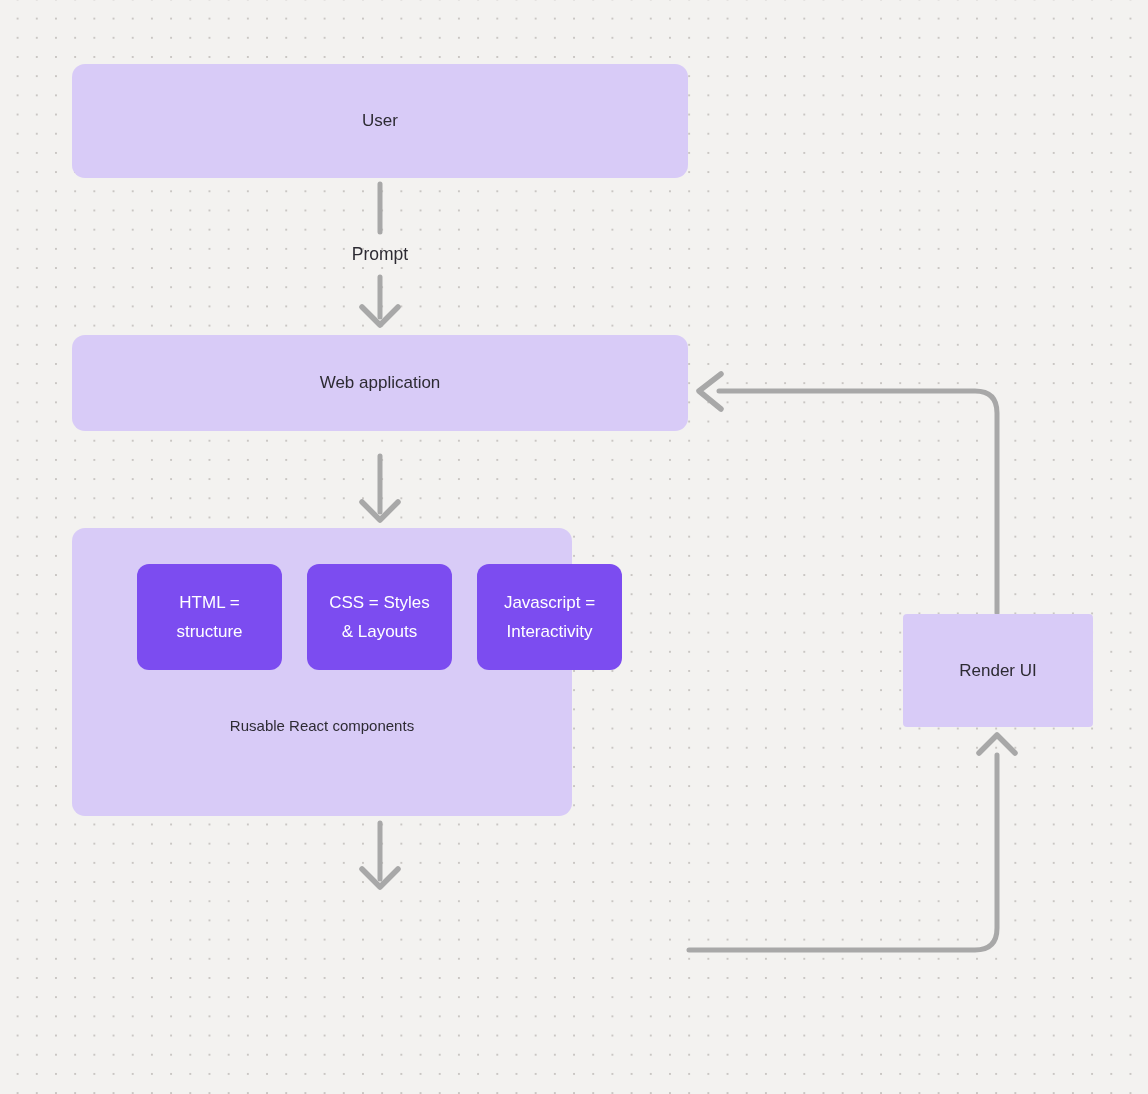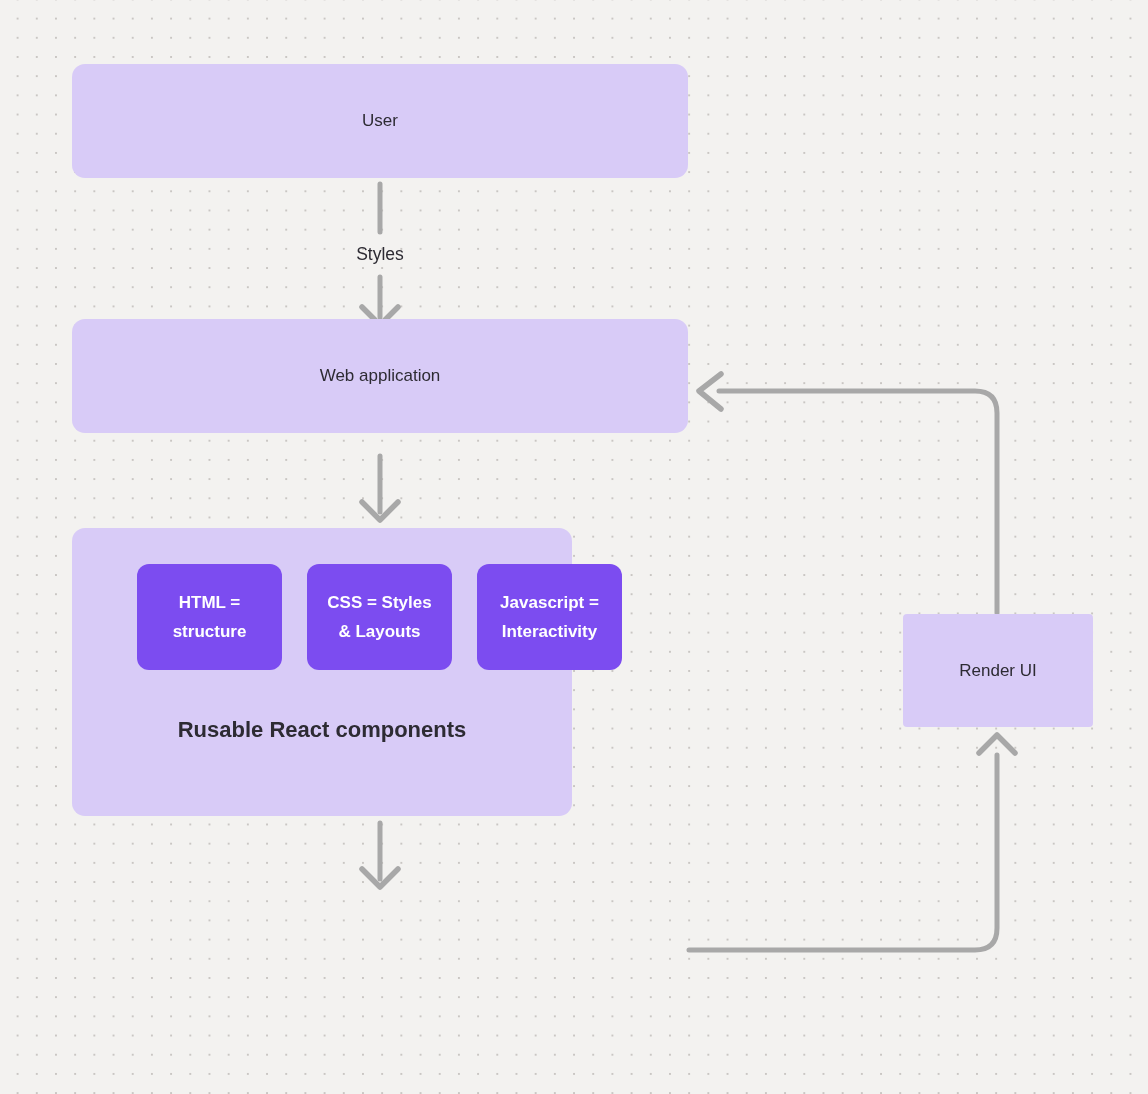--- a/index.html
+++ b/index.html
@@ -30,22 +30,22 @@
     background: #d8cbf7;
     border-radius: 13px;
     display: flex;
     align-items: center;
     justify-content: center;
     font-size: 17px;
     color: #2d2b33;
     box-sizing: border-box;
   }
   .node-user            { left: 72px;  top: 64px;  width: 616px; height: 114px; }
-  .node-web-application { left: 72px;  top: 319px; width: 616px; height: 114px; }
-  .node-group           { left: 72px;  top: 528px; width: 500px; height: 288px; font-weight: bold; }
+  .node-web-application { left: 72px;  top: 335px; width: 616px; height: 96px; }
+  .node-group           { left: 72px;  top: 528px; width: 500px; height: 288px; }
   .node-vite            { left: 72px;  top: 893px; width: 616px; height: 114px; }
   .node-render-ui       { left: 903px; top: 614px; width: 190px; height: 113px; border-radius: 4px; }
   .subnode {
     position: absolute;
     top: 36px;
     width: 145px;
     height: 106px;
     background: #7c4cf0;
     border-radius: 12px;
     display: flex;
@@ -60,21 +60,21 @@
   }
   .subnode-1 { left: 65px; }
   .subnode-2 { left: 235px; }
   .subnode-3 { left: 405px; }
   .group-caption {
     position: absolute;
     left: 0;
     top: 189px;
     width: 100%;
     text-align: center;
-    font-size: 22px;
+    font-size: 15px;
     color: #2d2b33;
   }
   .edge-label {
     position: absolute;
     left: 280px;
     top: 244px;
     width: 200px;
     text-align: center;
     font-size: 17.5px;
     color: #2d2b33;
@@ -102,21 +102,21 @@
     <path stroke-width="5.5" d="M 979 753 L 997 735 L 1015 753"></path>
 
     <path d="M 997 613 L 997 413 Q 997 391 975 391 L 719 391"></path>
     <path stroke-width="5.5" d="M 721 374 L 699 391 L 721 409"></path>
   </svg>
 
   <div class="node node-user">
     <span class="node-label">User</span>
   </div>
 
-  <div class="edge-label">Styles</div>
+  <div class="edge-label">Prompt</div>
 
   <div class="node node-web-application">
     <span class="node-label">Web application</span>
   </div>
 
   <div class="node node-group">
     <div class="subnode subnode-1">
       <span class="node-label">HTML =
 structure</span>
     </div>

